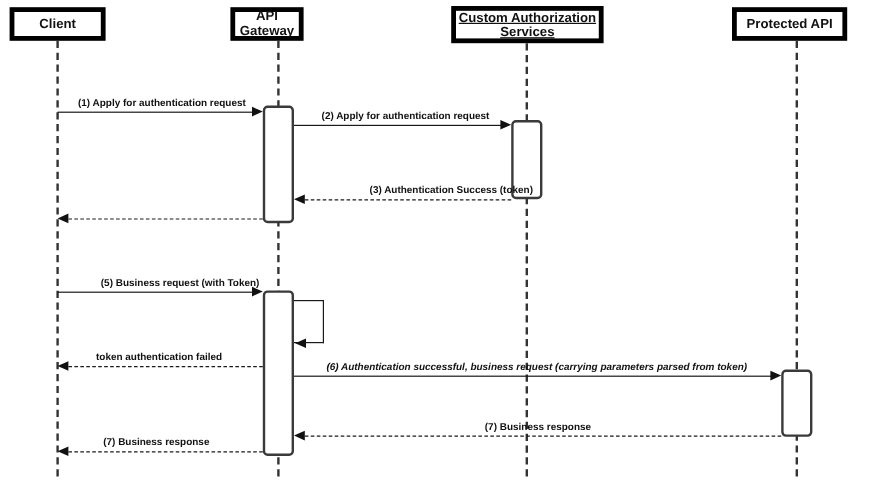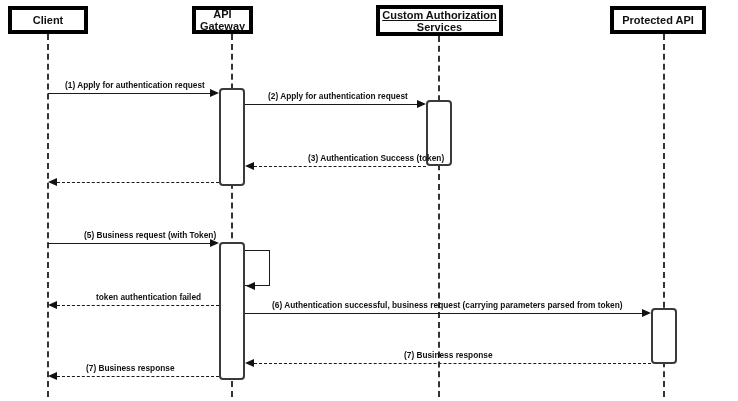--- a/index.html
+++ b/index.html
@@ -96,25 +96,25 @@
   <div class="msg-line dashed" style="left:57px;top:182px;width:162px;"></div>
   <div class="arrowhead left" style="left:48px;top:177.5px;"></div>
 
   <div class="msg-label" style="left:84px;top:230px;">(5) Business request (with Token)</div>
   <div class="msg-line" style="left:48px;top:243px;width:163px;"></div>
   <div class="arrowhead right" style="left:210px;top:238.5px;"></div>
 
   <div class="self-call" style="left:245px;top:250px;width:25px;height:36px;"></div>
   <div class="arrowhead left" style="left:246px;top:281.5px;"></div>
 
-  <div class="msg-label" style="left:96px;top:292px;">token authentication failed</div>
+  <div class="msg-label" style="left:80px;top:292px;">token authentication failed</div>
   <div class="msg-line dashed" style="left:57px;top:305px;width:162px;"></div>
   <div class="arrowhead left" style="left:48px;top:300.5px;"></div>
 
-  <div class="msg-label" style="left:272px;top:300px;">(6) Authentication successful, business request (carrying parameters parsed from token)</div>
+  <div class="msg-label" style="left:272px;top:300px;font-style:italic;">(6) Authentication successful, business request (carrying parameters parsed from token)</div>
   <div class="msg-line" style="left:245px;top:313px;width:398px;"></div>
   <div class="arrowhead right" style="left:642px;top:308.5px;"></div>
 
   <div class="msg-label" style="left:404px;top:350px;">(7) Business response</div>
   <div class="msg-line dashed" style="left:254px;top:363px;width:397px;"></div>
   <div class="arrowhead left" style="left:245px;top:358.5px;"></div>
 
   <div class="msg-label" style="left:86px;top:363px;">(7) Business response</div>
   <div class="msg-line dashed" style="left:57px;top:376px;width:162px;"></div>
   <div class="arrowhead left" style="left:48px;top:371.5px;"></div>

